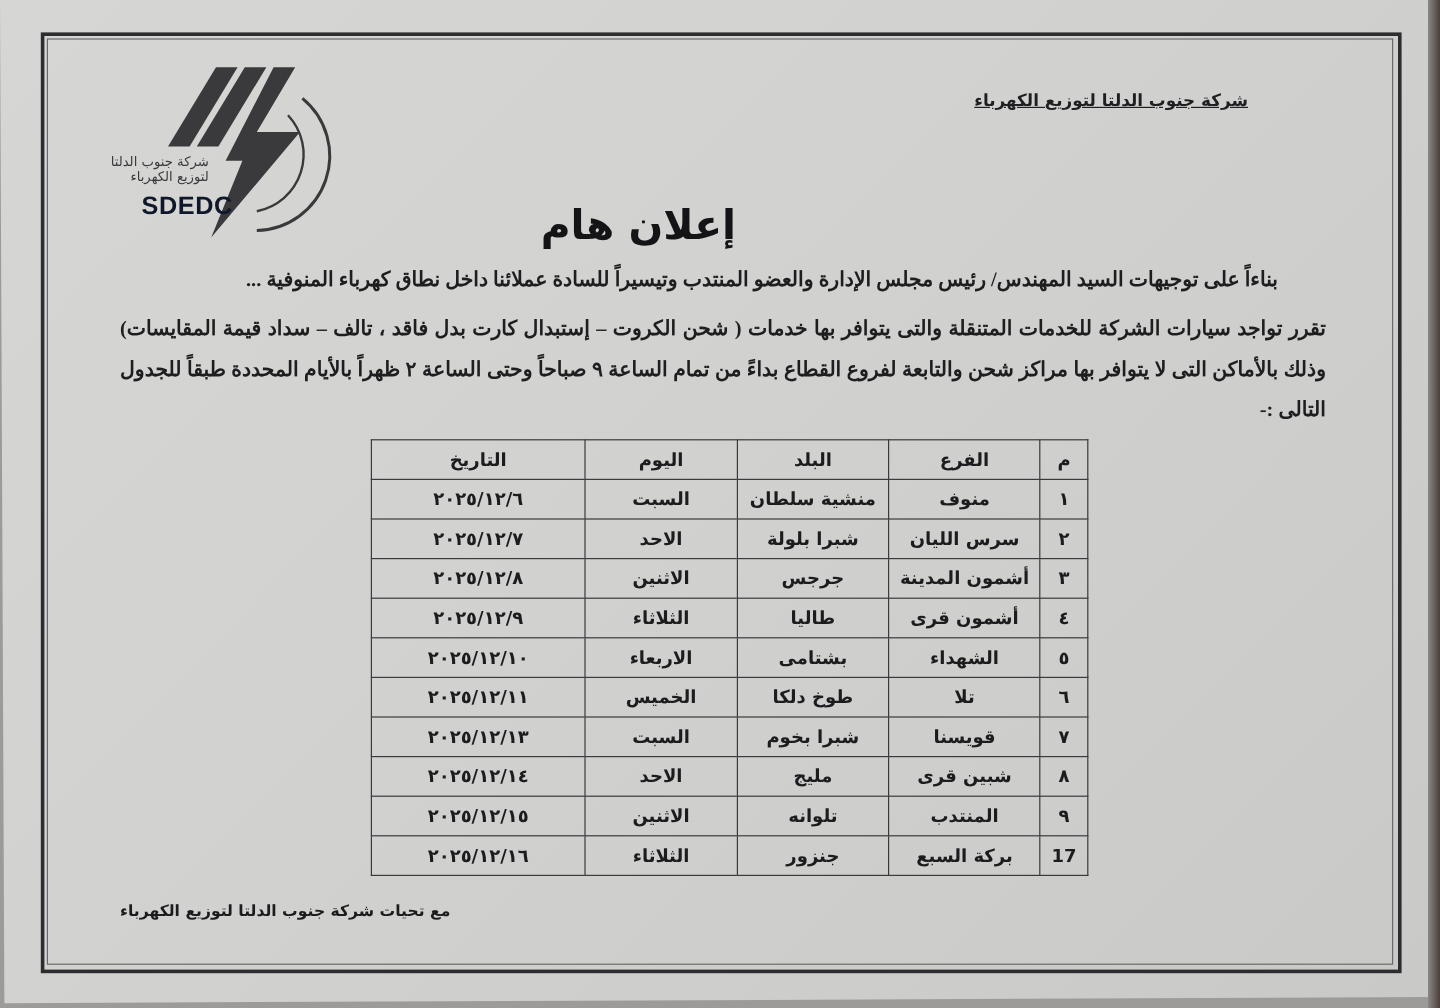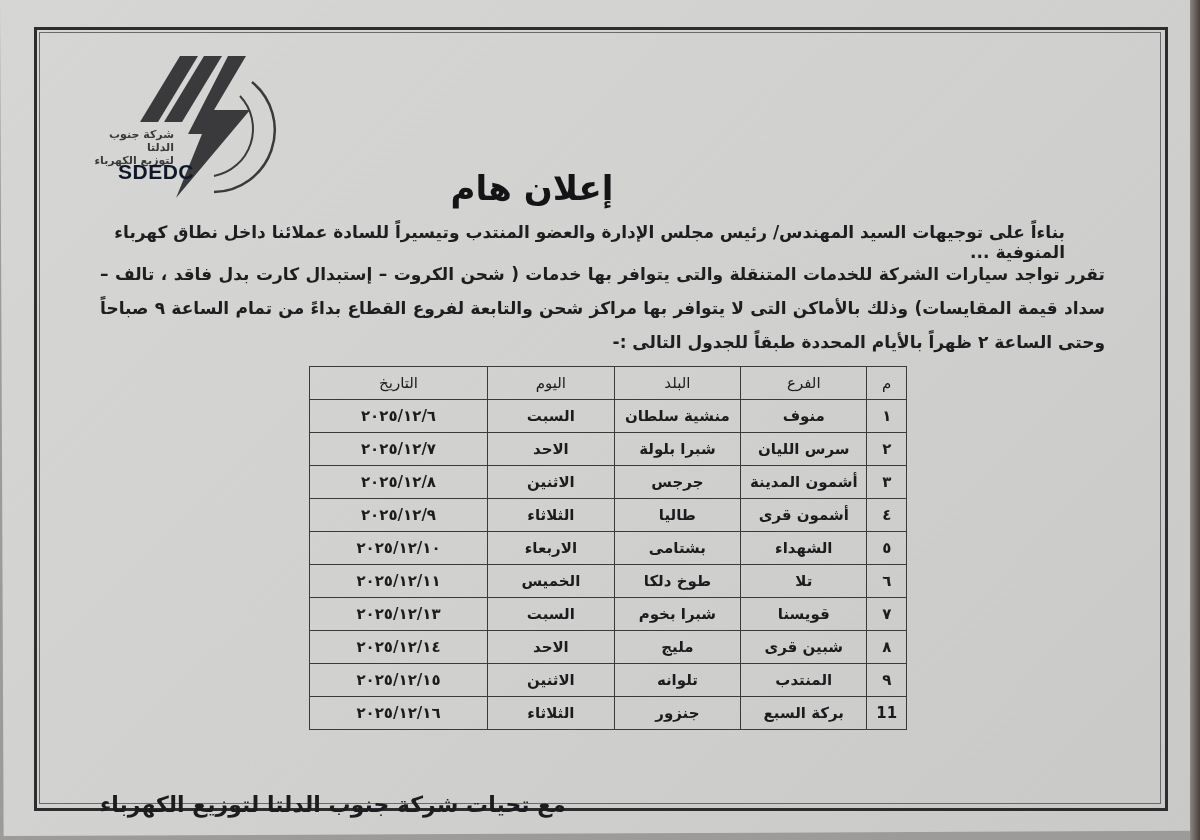--- a/index.html
+++ b/index.html
@@ -28,66 +28,67 @@
     border: 1px solid #6a6a6c;
   }
   .header-right {
     position: absolute; right: 160px; top: 70px; text-align: right;
     direction: rtl; font-weight: bold; font-size: 14px; color: #1f1f21; line-height: 29px;
   }
   .header-right .u { text-decoration: underline; }
   .logo { position: absolute; left: 118px; top: 52px; width: 180px; height: 150px; }
   .logo-text {
     position: absolute; left: 84px; top: 128px; width: 90px; direction: rtl; text-align: right;
-    font-size: 11px; font-weight: bold; color: #3a3a3c; line-height: 13px;
+    font-size: 11px; font-weight: normal; color: #3a3a3c; line-height: 13px;
   }
   .logo-abbr {
     position: absolute; left: 118px; top: 160px; font-size: 21px; font-weight: bold; color: #0f172a;
     font-family: "Liberation Sans", sans-serif; letter-spacing: 0.5px;
   }
   .title {
     position: absolute; left: 0; width: 1064px; top: 168px; text-align: center;
     direction: rtl; font-size: 34px; font-weight: bold; color: #141416;
     letter-spacing: 6px;
   }
   .para {
     position: absolute; left: 100px; right: 95px; direction: rtl; text-align: justify;
-    font-size: 17px; font-weight: bold; color: #1e1e20;
+    font-size: 17px; font-weight: bold; color: #1e1e20; font-family: Liberation Serif, serif;
   }
   .p1 { top: 222px; text-align: right; padding-right: 40px; }
   .p2 { top: 257px; line-height: 34px; text-align-last: right; }
   table.sched {
     position: absolute; left: 309px; top: 366px; width: 598px;
     border-collapse: collapse; direction: rtl;
     font-size: 15px; font-weight: bold; color: #1c1c1e;
   }
   table.sched th, table.sched td {
     border: 1.3px solid #3a3a3c; height: 32px; padding: 0 6px; text-align: center;
   }
-  table.sched th { font-weight: normal; }
+  table.sched th { font-weight: bold; }
   .c-num { width: 28px; }
   .c-branch { width: 128px; }
   .c-town { width: 128px; }
   .c-day { width: 128px; }
   .c-date { width: 186px; }
   .closing {
-    position: absolute; left: 100px; top: 792px; direction: rtl; text-align: left;
-    font-size: 22px; font-weight: bold; color: #1c1c1e;
+    position: absolute; left: 100px; top: 752px; direction: rtl; text-align: left;
+    font-size: 13px; font-weight: bold; color: #1c1c1e;
   }
 </style>
 </head>
 <body>
 
 <div class="paper"></div>
 <div class="right-edge"></div>
 
 <div class="frame-outer"></div>
 <div class="frame-inner"></div>
 
 <div class="header-right">
+  <div class="u">شركة جنوب الدلتا لتوزيع الكهرباء</div>
 </div>
 
 <div>
   <svg class="logo" viewBox="0 0 180 150">
     <polygon points="62,4 80,4 40,70 22,70" fill="#3a3a3c"></polygon>
     <polygon points="86,4 104,4 64,70 46,70" fill="#3a3a3c"></polygon>
     <polygon points="110,4 128,4 96,58 132,58 58,146 84,82 70,82" fill="#3a3a3c"></polygon>
     <path d="M134,30 A62,62 0 0 1 96,140" fill="none" stroke="#3a3a3c" stroke-width="2.5"></path>
     <path d="M122,44 A48,48 0 0 1 96,124" fill="none" stroke="#3a3a3c" stroke-width="2"></path>
   </svg>
@@ -171,21 +172,21 @@
       <td>٢٠٢٥/١٢/١٤</td>
     </tr>
     <tr>
       <td>٩</td>
       <td>المنتدب</td>
       <td>تلوانه</td>
       <td>الاثنين</td>
       <td>٢٠٢٥/١٢/١٥</td>
     </tr>
     <tr>
-      <td>11</td>
+      <td>17</td>
       <td>بركة السبع</td>
       <td>جنزور</td>
       <td>الثلاثاء</td>
       <td>٢٠٢٥/١٢/١٦</td>
     </tr>
   </tbody>
 </table>
 
 <div class="closing">مع تحيات شركة جنوب الدلتا لتوزيع الكهرباء</div>
 

